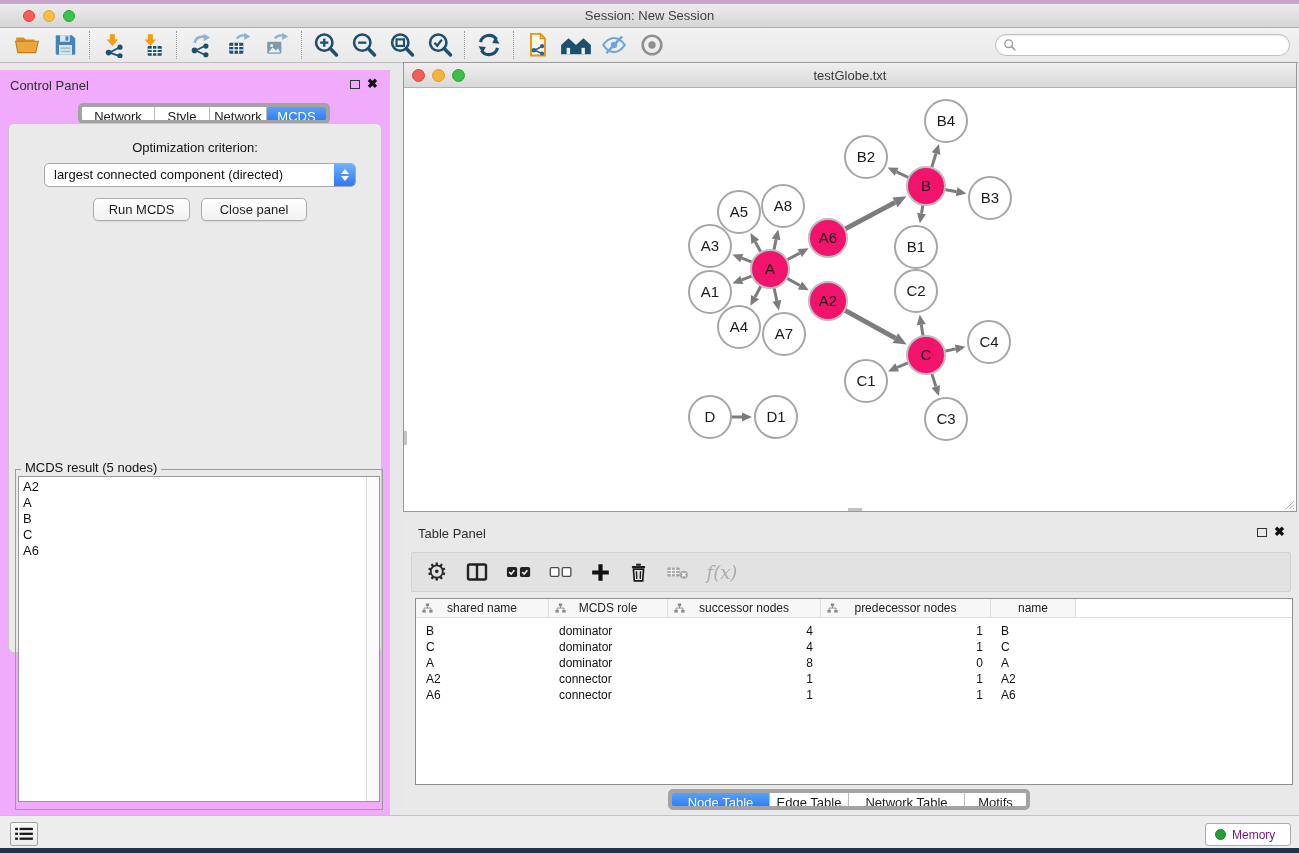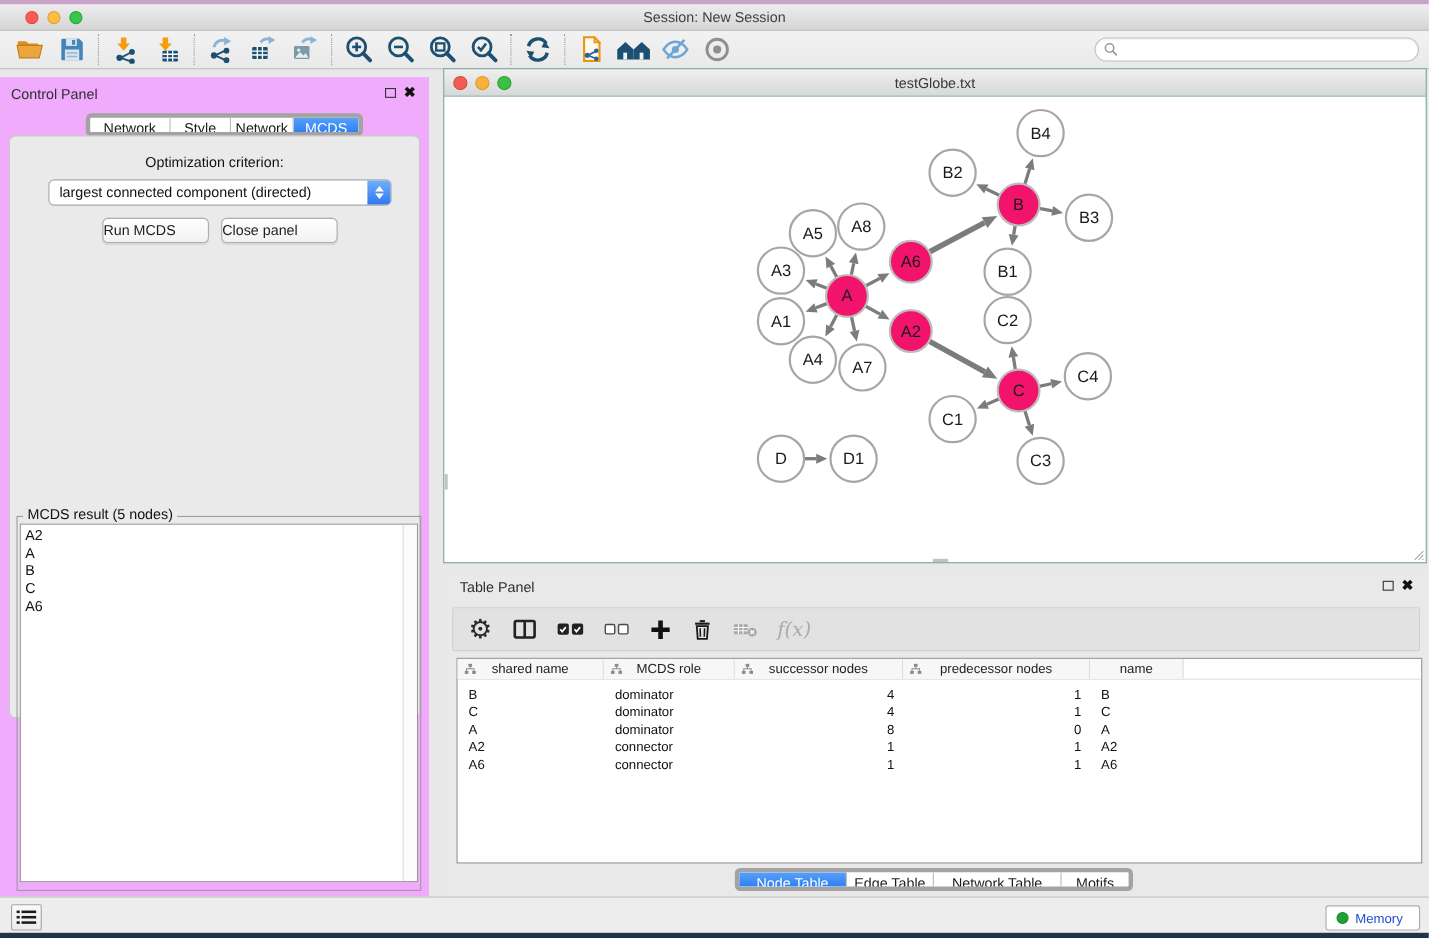--- a/index.html
+++ b/index.html
@@ -43,21 +43,21 @@
     border:1px solid #c7c7c7; border-radius:6px; background:#eaeaea; }
   .opt-label { position:absolute; left:0; right:0; top:16px; text-align:center; font-size:13px; color:#111; }
   .dropdown { position:absolute; left:35px; top:39px; width:312px; height:24px; background:#fff;
     border:1px solid #a9a9a9; border-radius:5px; font-size:13px; line-height:22px; padding-left:9px;
     color:#111; cursor:pointer; }
   .dd-step { position:absolute; right:0; top:0; width:21px; height:22px; border-radius:0 4px 4px 0;
     background:linear-gradient(#6fb0fa,#2f78f2); display:flex; flex-direction:column; align-items:center; justify-content:center; gap:2px; }
   .tri-up { width:0; height:0; border-left:4px solid transparent; border-right:4px solid transparent; border-bottom:5px solid #fff; }
   .tri-dn { width:0; height:0; border-left:4px solid transparent; border-right:4px solid transparent; border-top:5px solid #fff; }
   .mac-btn { position:absolute; height:23px; background:linear-gradient(#ffffff,#f2f2f2);
-    border:1px solid #adadad; border-radius:5px; font-size:13px; color:#1e1e1e; text-align:left;
+    border:1px solid #adadad; border-radius:5px; font-size:13px; color:#1e1e1e; text-align:center;
     line-height:21px; cursor:pointer; box-shadow:0 1px 1px rgba(0,0,0,.08); }
 
   .group-border { position:absolute; left:6px; top:345px; width:368px; height:341px; border:1px solid #9c9c9c; }
   .group-label { position:absolute; left:12px; top:336px; background:#eaeaea; padding:0 4px; font-size:13px; color:#111; }
   .mcds-list { position:absolute; left:9px; top:352px; width:362px; height:326px; background:#fff;
     border:1px solid #979797; overflow:hidden; }
   .mcds-scroll { position:absolute; right:0; top:0; width:13px; height:100%; background:#fbfbfb; border-left:1px solid #dcdcdc; }
   .mcds-item { font-size:13px; color:#111; line-height:16px; padding-left:4px; cursor:default; }
 
   
@@ -89,21 +89,21 @@
   .nt-cell { position:absolute; font-size:12px; color:#111; line-height:16px; white-space:nowrap; }
   .nt-row-hit { position:absolute; left:0; width:660px; height:16px; cursor:default; }
 
   
   .status-bar { position:absolute; left:0; top:815px; width:1299px; height:33px; background:#ededed; border-top:1px solid #c2c2c2; }
   .list-btn { position:absolute; left:10px; top:6px; width:28px; height:24px; border:1px solid #a4a4a4; border-radius:2px;
     background:linear-gradient(#fafafa,#ececec); display:flex; align-items:center; justify-content:center; cursor:pointer; }
   .memory-btn { position:absolute; right:8px; top:7px; width:86px; height:23px; background:#fefefe; border:1px solid #acacac;
     border-radius:3px; display:flex; align-items:center; padding-left:9px; gap:6px; cursor:pointer; }
   .memory-dot { width:11px; height:11px; border-radius:50%; background:#21a038; border:1px solid #17862c; }
-  .memory-btn span.lbl { font-size:12px; color:#1d4ed8; }
+  .memory-btn span.lbl { font-size:12px; color:#701a75; }
   .desktop-strip-bottom { position:absolute; left:0; top:848px; width:1299px; height:5px; background:#22334a; }
 </style>
 </head>
 <body>
 
 <div class="app">
 
   <div class="desktop-strip-top"></div>
 
   <div class="titlebar">

